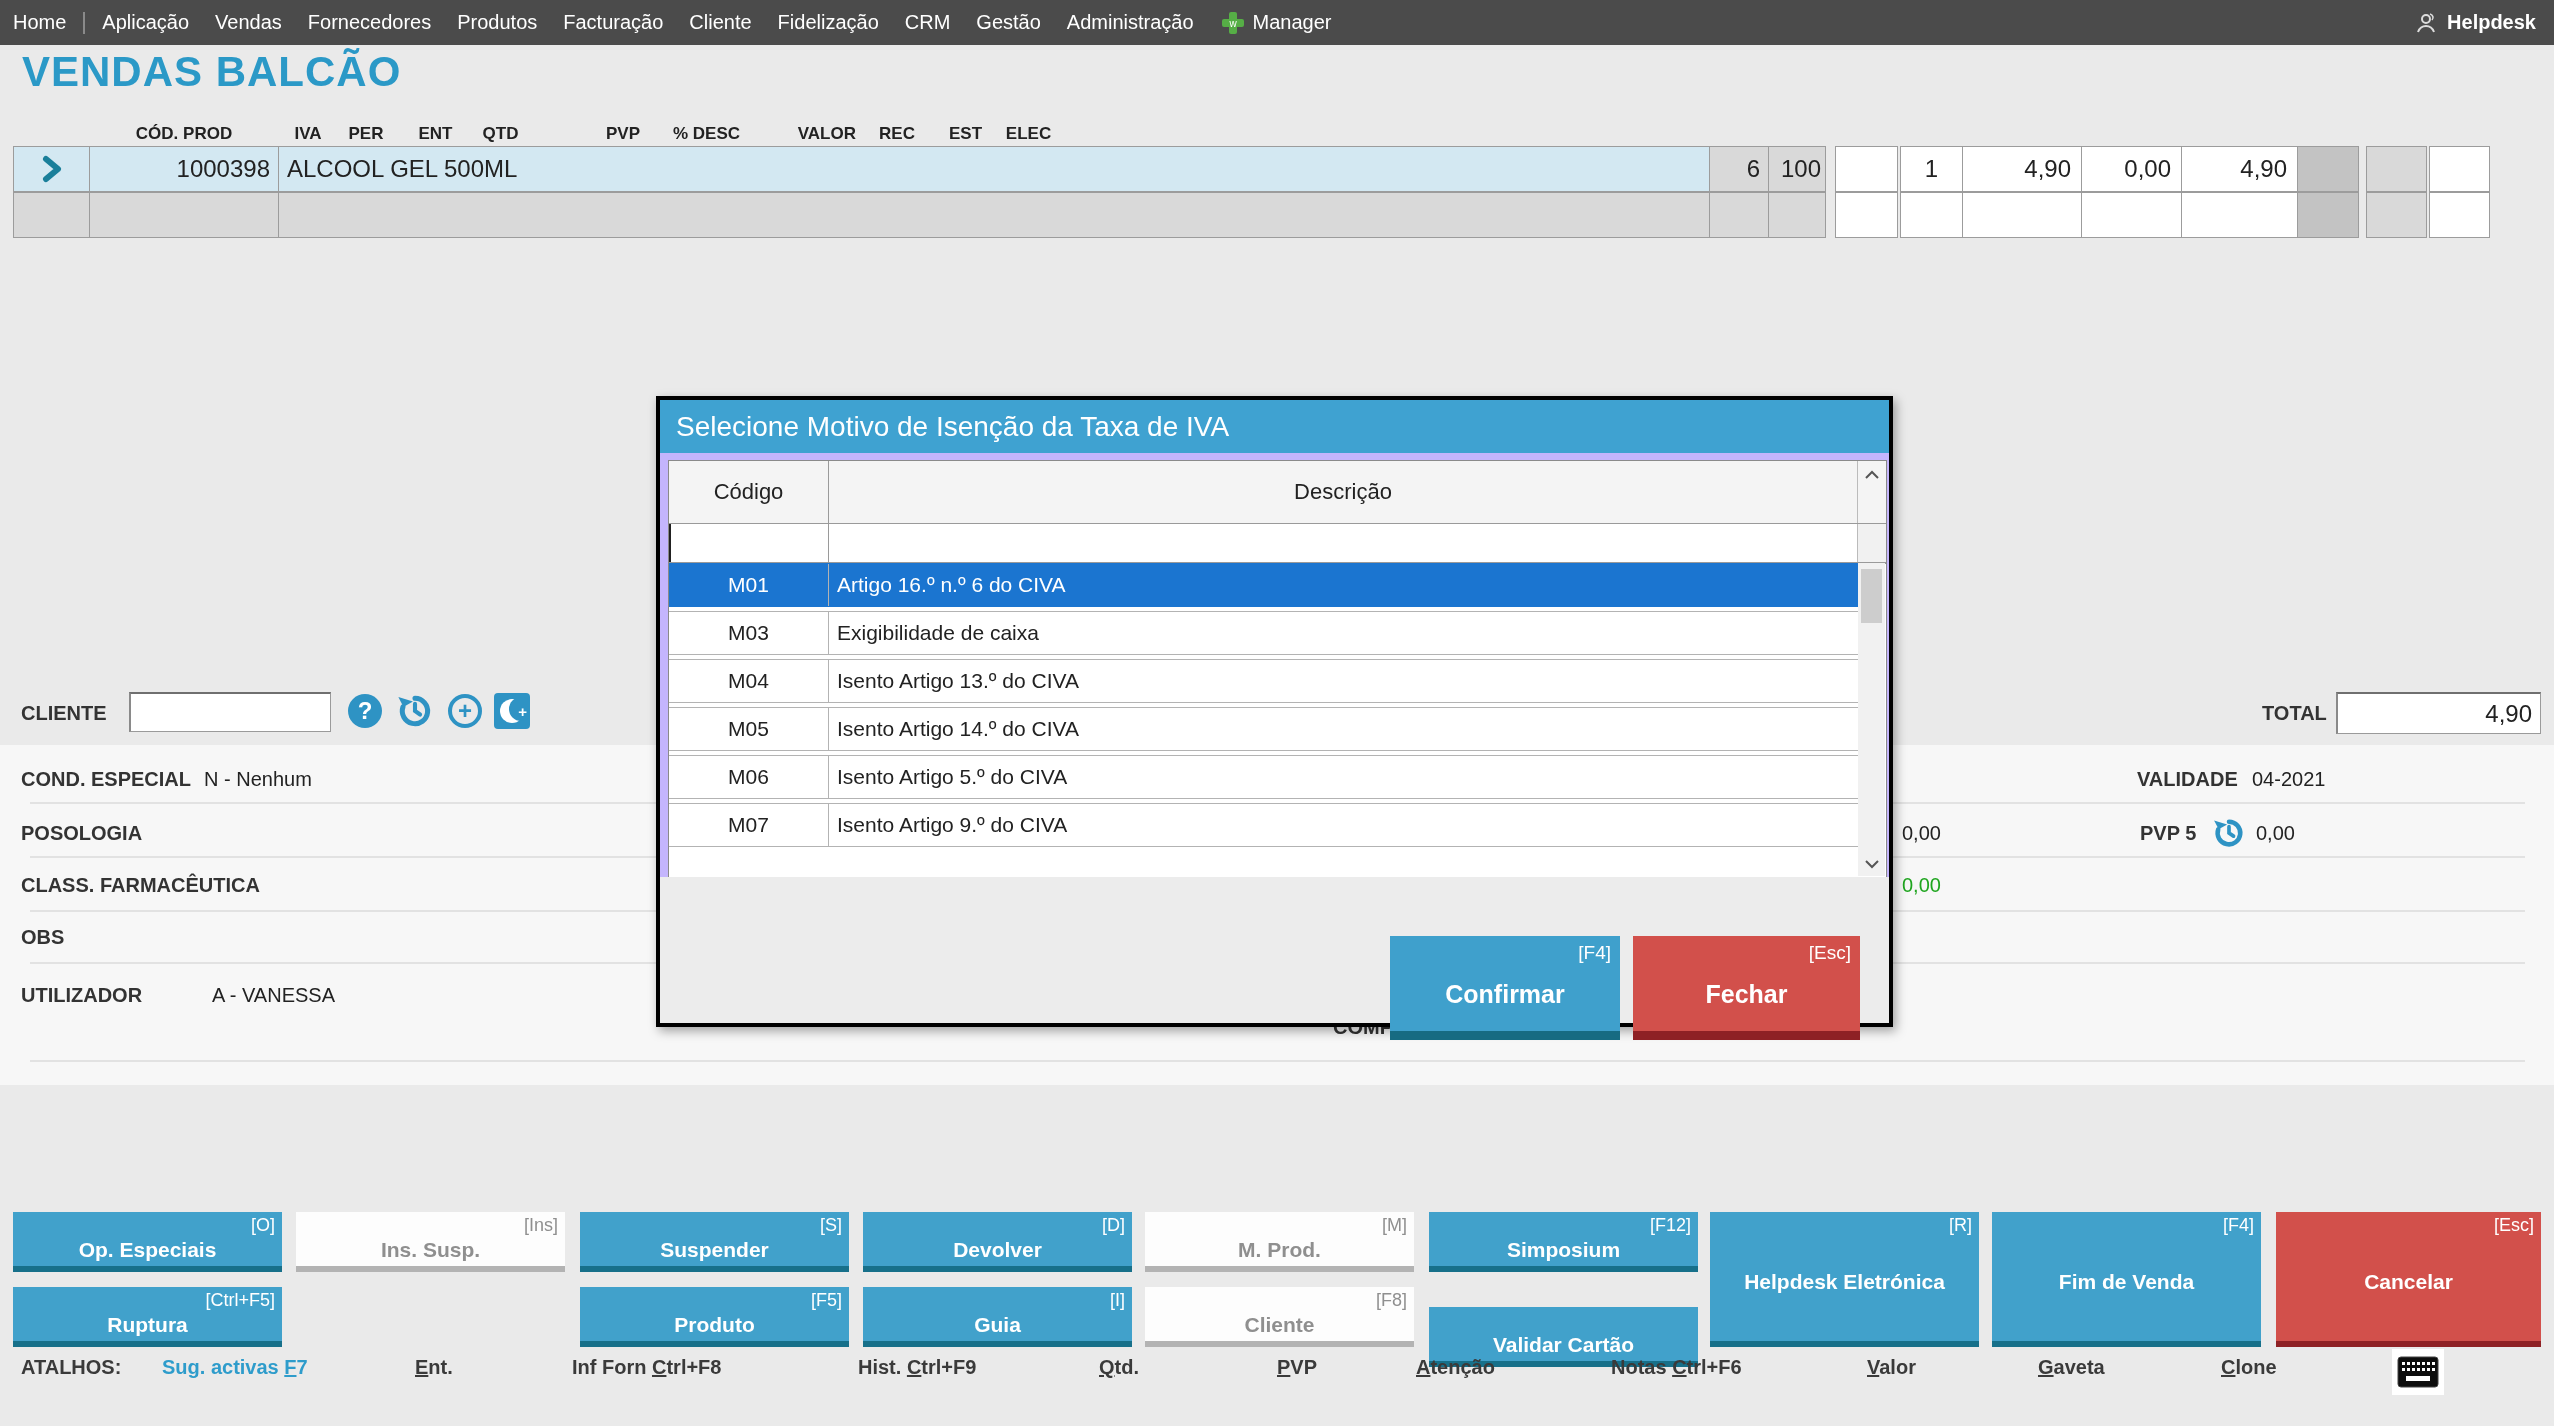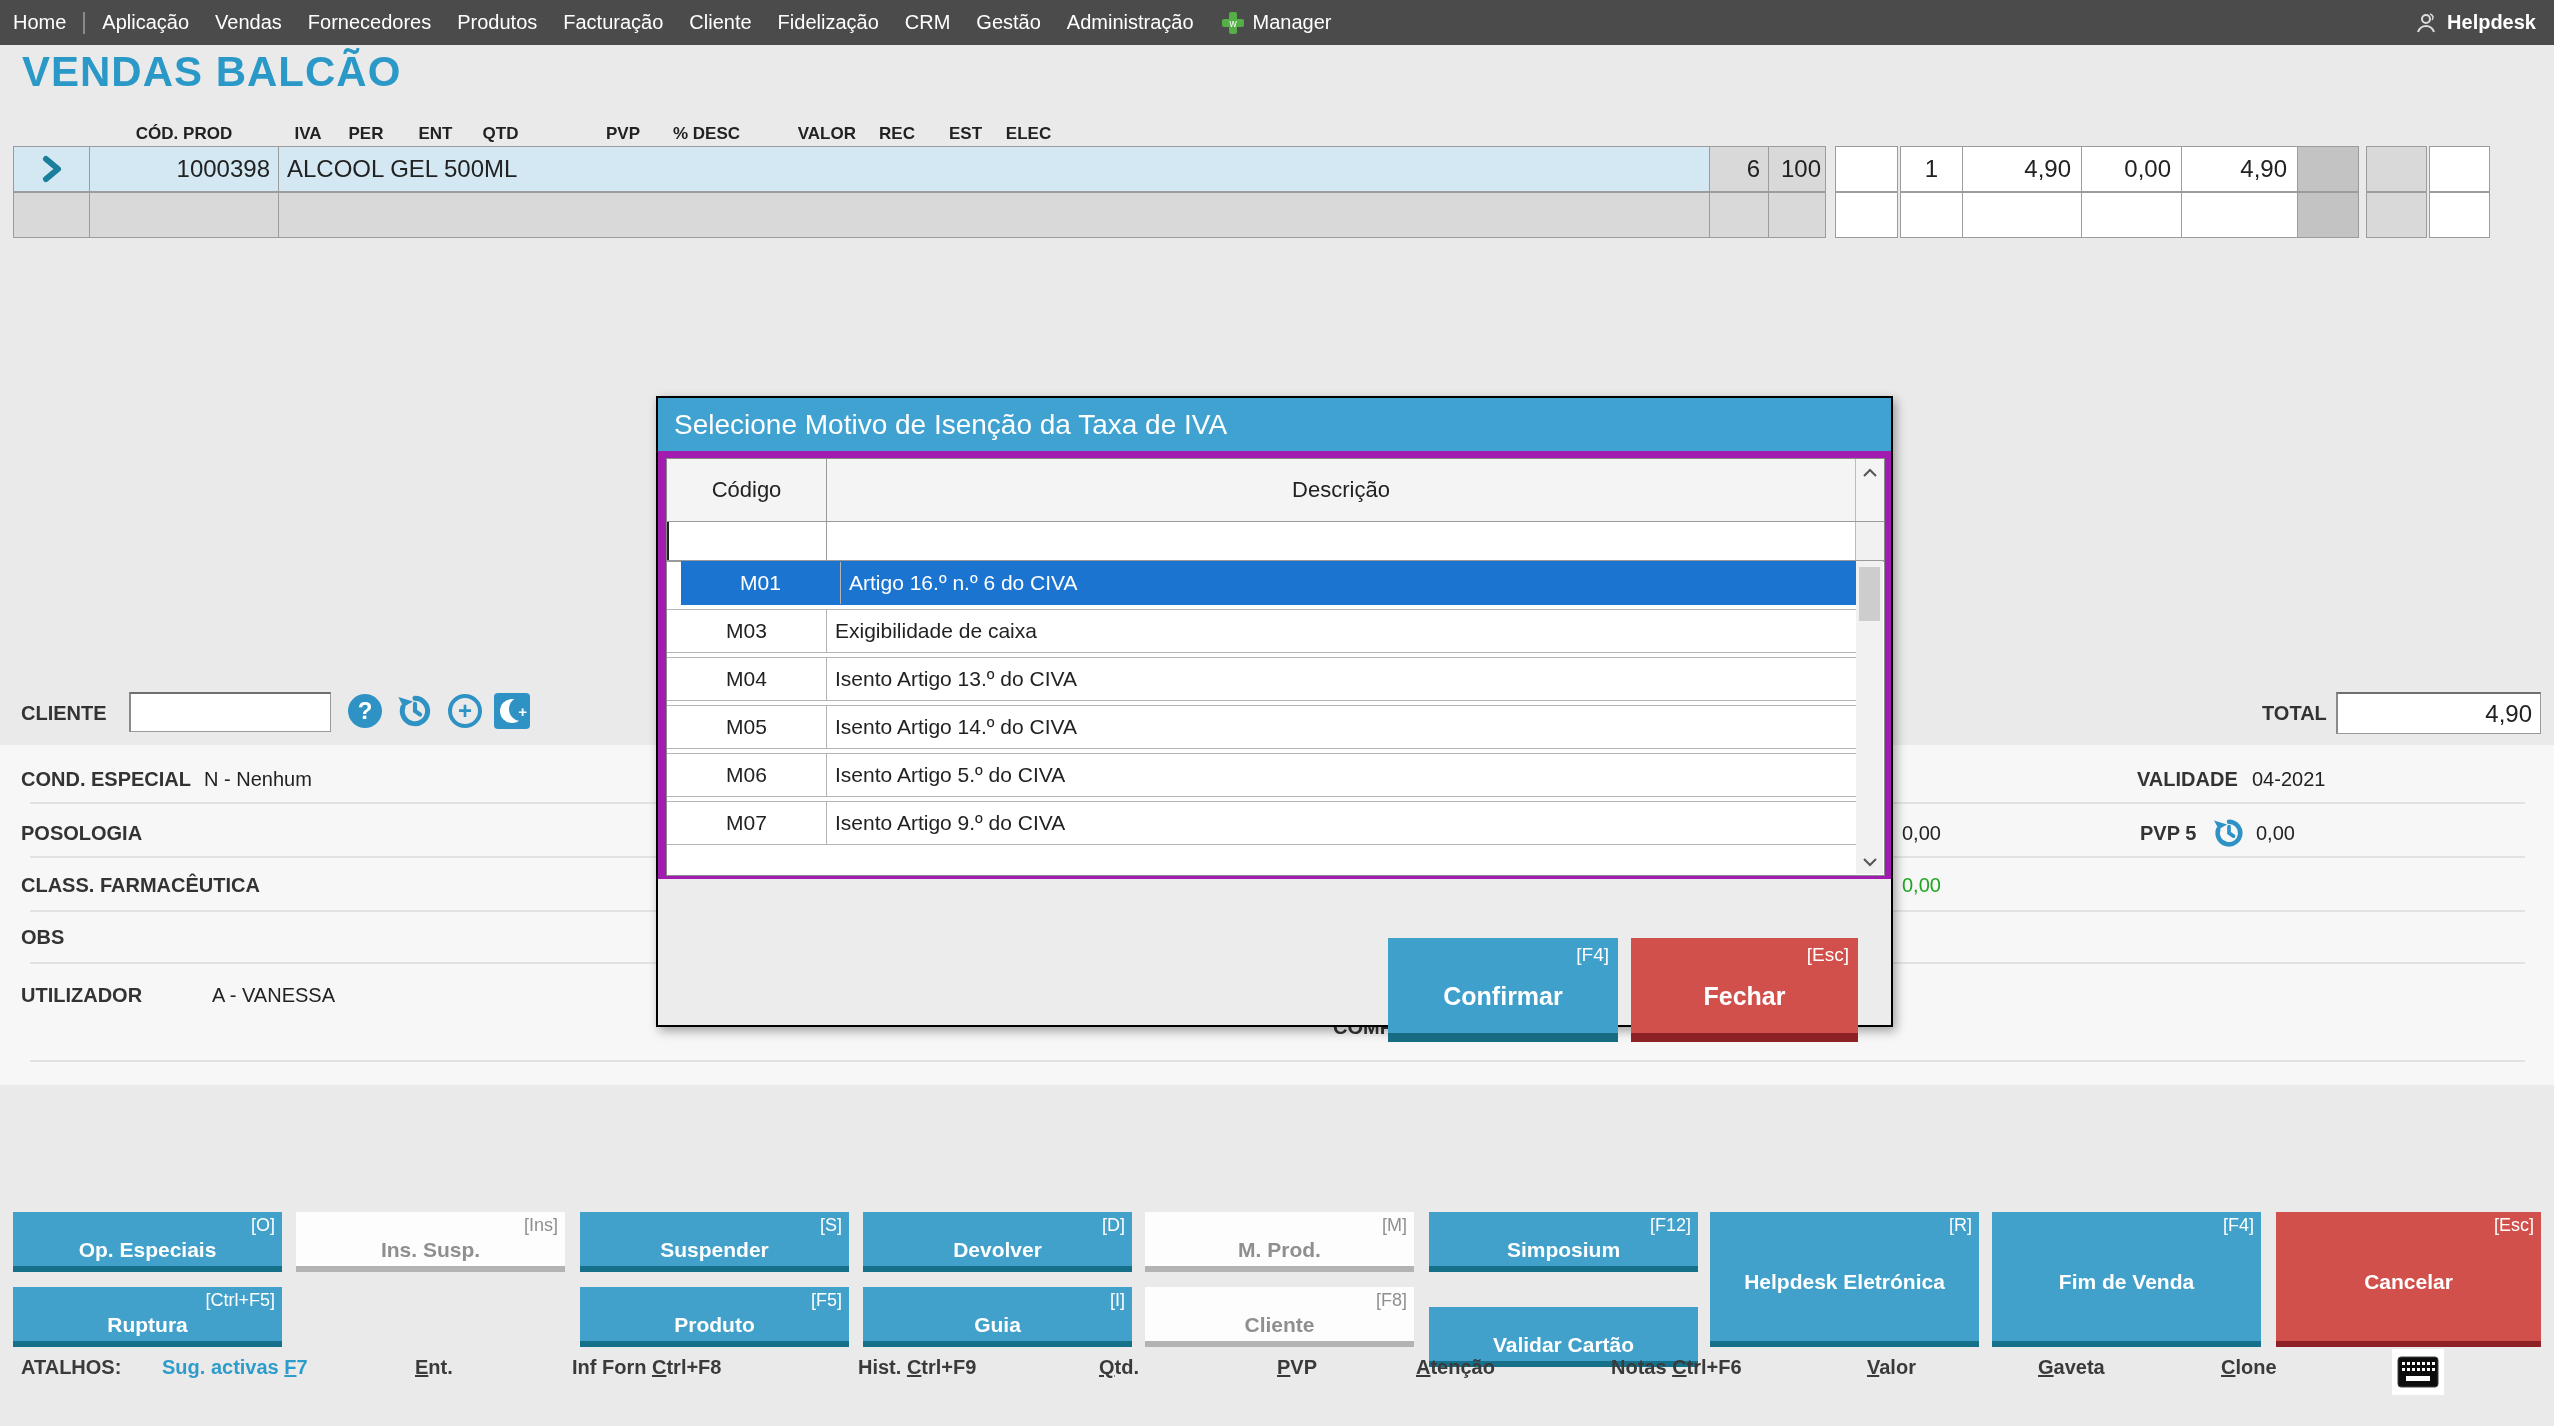--- a/index.html
+++ b/index.html
@@ -52,36 +52,36 @@
   .client-row{position:absolute;left:0;top:688px;width:2554px;height:56px;}
   .text-input{box-sizing:border-box;background:#fff;border:1px solid #9a9a9a;border-top:2px solid #6f6f6f;border-left:2px solid #8a8a8a;font-family:"Liberation Sans",sans-serif;font-size:24px;color:#222;}
   .icon-circle{width:34px;height:34px;border-radius:50%;background:#2e93c4;color:#fff;font-weight:bold;font-size:24px;display:flex;align-items:center;justify-content:center;}
   .icon-pluscircle{box-sizing:border-box;width:34px;height:34px;border-radius:50%;border:4px solid #2e93c4;color:#2e93c4;font-weight:bold;font-size:24px;display:flex;align-items:center;justify-content:center;background:transparent;}
   .icon-card{position:relative;width:36px;height:36px;border-radius:4px;background:#2e93c4;overflow:hidden;}
   .icon-card .moon1{position:absolute;left:6px;top:6px;width:24px;height:24px;border-radius:50%;background:#fff;}
   .icon-card .moon2{position:absolute;left:15px;top:4px;width:24px;height:24px;border-radius:50%;background:#2e93c4;}
   .icon-card .plus{position:absolute;right:3px;top:10px;color:#fff;font-weight:bold;font-size:15px;}
 
   
-  .modal{position:absolute;left:656px;top:396px;width:1237px;height:631px;background:#a21caf;border:2px solid #000000;box-sizing:border-box;box-shadow:3px 4px 10px rgba(0,0,0,.35);z-index:10;}
+  .modal{position:absolute;left:656px;top:396px;width:1237px;height:631px;background:#c4b5fd;border:4px solid #000000;box-sizing:border-box;box-shadow:3px 4px 10px rgba(0,0,0,.35);z-index:10;}
   .modal-title{height:53px;background:#3fa2d1;color:#fff;font-size:28px;display:flex;align-items:center;padding-left:16px;}
   .mtable{position:absolute;left:8px;top:60px;width:1219px;height:418px;background:#fff;border:1px solid #8a8a8a;box-sizing:border-box;}
   .mhead{display:flex;height:62px;background:#f4f4f4;border-bottom:1px solid #9a9a9a;font-size:22px;color:#222;}
   .mh-code{width:160px;display:flex;align-items:center;justify-content:center;border-right:1px solid #9a9a9a;box-sizing:border-box;}
   .mh-desc{flex:1;display:flex;align-items:center;justify-content:center;}
   .mh-scroll{width:28px;border-left:1px solid #bbb;display:flex;align-items:flex-start;justify-content:center;padding-top:8px;background:#f4f4f4;}
   .mfilter{display:flex;height:38px;border-bottom:2px solid #9a9a9a;}
   .mf-code{width:160px;box-sizing:border-box;border-right:1px solid #9a9a9a;background:#fff;}
   .mf-desc{flex:1;background:#fff;}
   .mf-scroll{width:28px;background:#f1f1f1;border-left:1px solid #bbb;}
   .mlist{position:absolute;left:0;top:102px;width:1190px;height:313px;overflow:hidden;}
   .mrow{display:flex;height:42px;margin-bottom:4px;border:1px solid #b3b3b3;border-left:none;border-right:none;font-size:21px;color:#222;background:#fff;}
   .mrow .mcode{width:160px;display:flex;align-items:center;justify-content:center;border-right:1px solid #b3b3b3;box-sizing:border-box;}
   .mrow .mdesc{flex:1;display:flex;align-items:center;padding-left:8px;}
-  .mrow.selected{background:#1b75d0;color:#fff;border-color:#1b75d0;margin-left:14px;}
+  .mrow.selected{background:#1b75d0;color:#fff;border-color:#1b75d0;}
   .mscroll{position:absolute;right:1px;top:102px;width:27px;height:313px;background:#f1f1f1;}
   .mscroll .thumb{position:absolute;left:3px;top:6px;width:21px;height:54px;background:#cdcdcd;}
   .mscroll .sarrow{position:absolute;left:0;width:27px;height:24px;display:flex;align-items:center;justify-content:center;background:#f1f1f1;}
   .modal-footer{position:absolute;left:0;bottom:0;width:100%;height:146px;background:#ececec;}
   .dlg-btn{position:absolute;box-sizing:border-box;width:230px;height:104px;color:#fff;cursor:pointer;}
   .dlg-btn .sc{position:absolute;top:6px;right:9px;font-size:19px;}
   .dlg-btn .lbl{position:absolute;left:0;right:0;top:44px;text-align:center;font-size:25px;font-weight:bold;}
   .dlg-confirm{left:730px;top:59px;background:#3fa0cc;border-bottom:9px solid #176b82;}
   .dlg-close{left:973px;top:59px;width:227px;background:#d2504b;border-bottom:9px solid #8e2125;}
 

